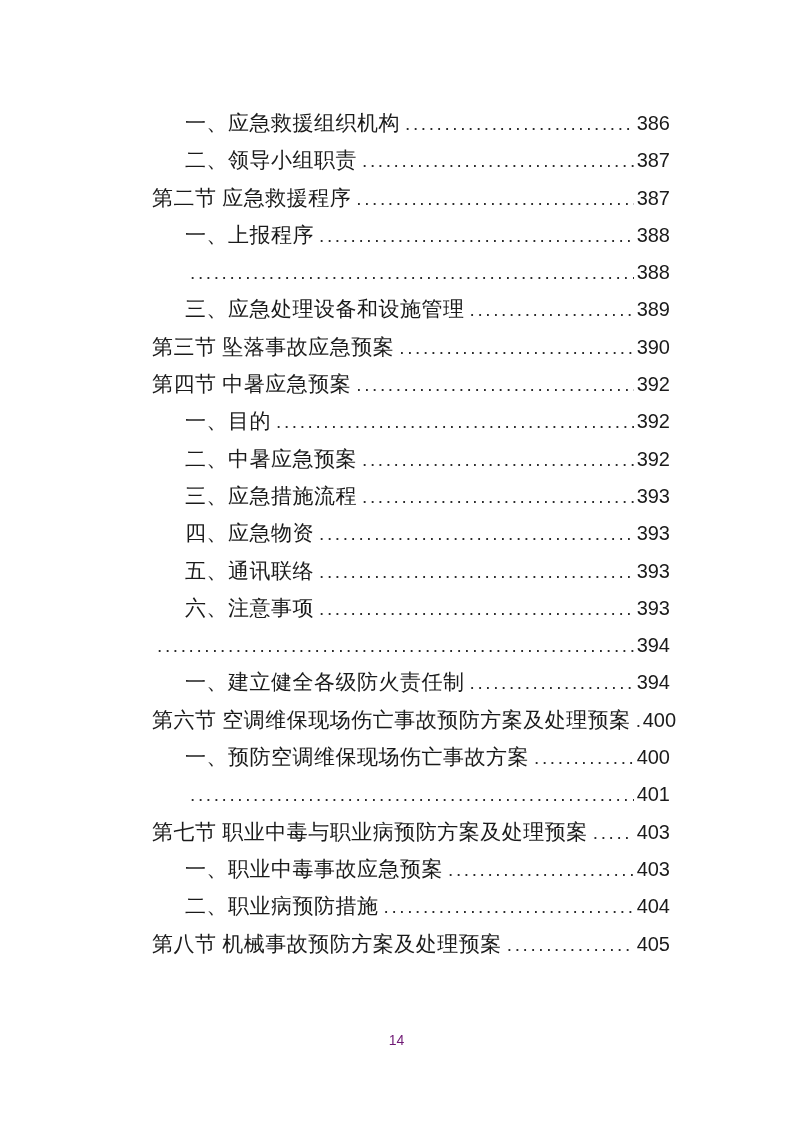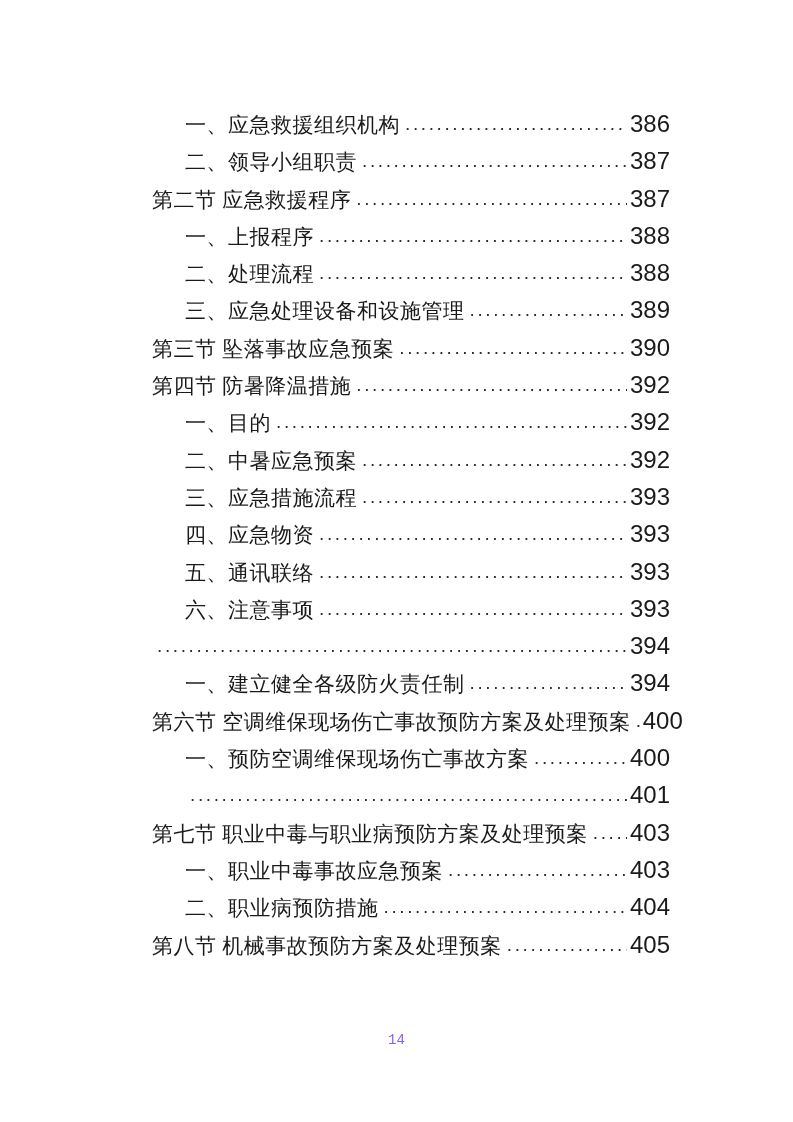--- a/index.html
+++ b/index.html
@@ -54,32 +54,32 @@
     bottom: 0;
     font-family: "Liberation Sans", sans-serif;
     font-size: 19px;
     line-height: 37.3px;
     letter-spacing: 2.6px;
     color: #2b2b2b;
   }
   .toc-page {
     flex: 0 0 auto;
     font-family: "Liberation Sans", sans-serif;
-    font-size: 24px;
+    font-size: 20px;
     color: #1a1a1a;
   }
   .footer {
     position: absolute;
     left: 0;
     right: 0;
     top: 1032px;
     text-align: center;
-    font-family: Liberation Mono, monospace;
+    font-family: Liberation Sans, sans-serif;
     font-size: 14px;
-    color: #8b5cf6;
+    color: #701a75;
   }
 </style>
 </head>
 <body>
 
 <div class="page">
   <div class="toc" id="toc">
       <div class="toc-row sub">
     <span class="toc-label">一、应急救援组织机构</span>
     <span class="toc-dots"></span>
@@ -94,36 +94,35 @@
     <span class="toc-label">第二节 应急救援程序</span>
     <span class="toc-dots"></span>
     <span class="toc-page">387</span>
   </div>
       <div class="toc-row sub">
     <span class="toc-label">一、上报程序</span>
     <span class="toc-dots"></span>
     <span class="toc-page">388</span>
   </div>
       <div class="toc-row sub">
-    <span class="toc-label">二、处理流程</span>
     <span class="toc-dots"></span>
     <span class="toc-page">388</span>
   </div>
       <div class="toc-row sub">
     <span class="toc-label">三、应急处理设备和设施管理</span>
     <span class="toc-dots"></span>
     <span class="toc-page">389</span>
   </div>
       <div class="toc-row">
     <span class="toc-label">第三节 坠落事故应急预案</span>
     <span class="toc-dots"></span>
     <span class="toc-page">390</span>
   </div>
       <div class="toc-row">
-    <span class="toc-label">第四节 防暑降温措施</span>
+    <span class="toc-label">第四节 中暑应急预案</span>
     <span class="toc-dots"></span>
     <span class="toc-page">392</span>
   </div>
       <div class="toc-row sub">
     <span class="toc-label">一、目的</span>
     <span class="toc-dots"></span>
     <span class="toc-page">392</span>
   </div>
       <div class="toc-row sub">
     <span class="toc-label">二、中暑应急预案</span>

